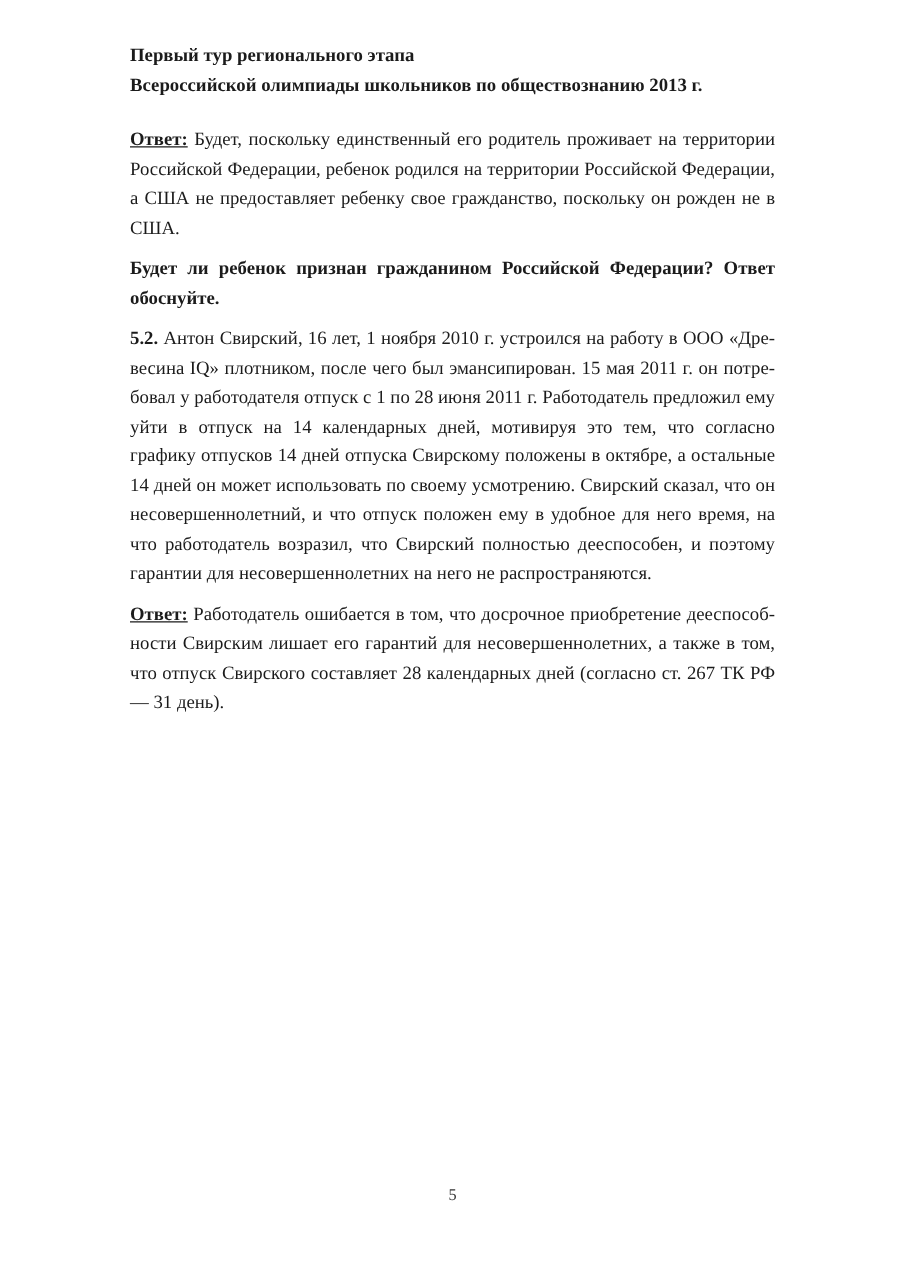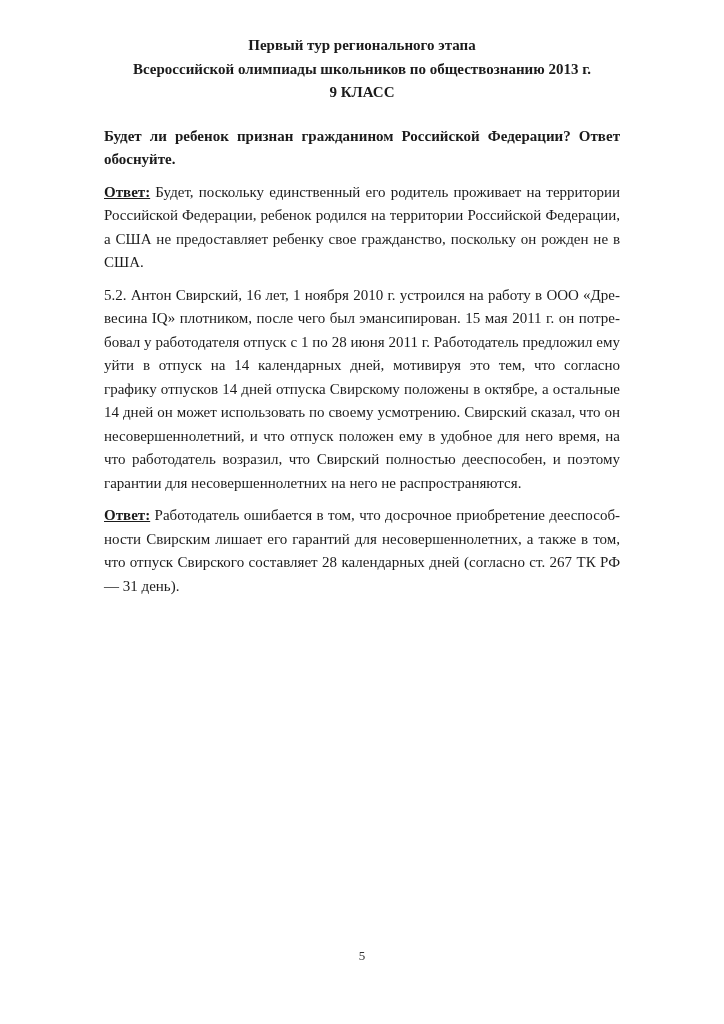--- a/index.html
+++ b/index.html
@@ -14,65 +14,64 @@
     box-sizing: border-box;
     padding: 34px 104px 0 104px;
     background: #ffffff;
     font-family: "Liberation Serif", "DejaVu Serif", serif;
     font-size: 15px;
     line-height: 23.5px;
     color: #1b1b1b;
     overflow: hidden;
   }
   header.doc-header {
-    text-align: center;
+    text-align: left;
     font-weight: bold;
     margin: 0 0 20px 0;
   }
   .h-line { white-space: nowrap; }
   p.body-text {
     margin: 0 0 9px 0;
     text-align: justify;
   }
   p.bold { font-weight: bold; }
   .section-gap { margin-top: 42px; }
   .answer-gap { margin-top: 38px; }
   .answer-label {
     font-weight: bold;
     text-decoration: underline;
   }
-  .task-number { font-weight: normal; }
+  .task-number { font-weight: bold; }
   .page-number {
     position: absolute;
     top: 944px;
     left: 0;
     width: 100%;
     text-align: center;
     font-size: 13px;
     color: #333333;
   }
 </style>
 </head>
 <body>
 
 <div class="page">
 
   <header class="doc-header">
     <div class="h-line">Первый тур регионального этапа</div>
     <div class="h-line">Всероссийской олимпиады школьников по обществознанию 2013 г.</div>
-    <div class="h-line">9 КЛАСС</div>
   </header>
 
-
-  <p class="body-text bold">Будет ли ребенок признан гражданином Российской Федерации? Ответ обоснуйте.</p>
 
   <p class="body-text">
     <span class="answer-label">Ответ:</span>
     <span>Будет, поскольку единственный его родитель проживает на территории Российской Федерации, ребенок родился на территории Российской Федера­ции, а США не предоставляет ребенку свое гражданство, поскольку он рожден не в США.</span>
   </p>
+
+  <p class="body-text bold">Будет ли ребенок признан гражданином Российской Федерации? Ответ обоснуйте.</p>
 
 
   <p class="body-text section-gap">
     <span class="task-number">5.2.</span>
     <span>Антон Свирский, 16 лет, 1 ноября 2010 г. устроился на работу в ООО «Дре­весина IQ» плотником, после чего был эмансипирован. 15 мая 2011 г. он потре­бовал у работодателя отпуск с 1 по 28 июня 2011 г. Работодатель предложил ему уйти в отпуск на 14 календарных дней, мотивируя это тем, что согласно графику отпусков 14 дней отпуска Свирскому положены в октябре, а остальные 14 дней он может использовать по своему усмотрению. Свирский сказал, что он несовершеннолетний, и что отпуск положен ему в удобное для него время, на что работодатель возразил, что Свирский полностью дееспособен, и поэтому гарантии для несовершеннолетних на него не распространяются.</span>
   </p>
 
 
   <p class="body-text answer-gap">
     <span class="answer-label">Ответ:</span>

